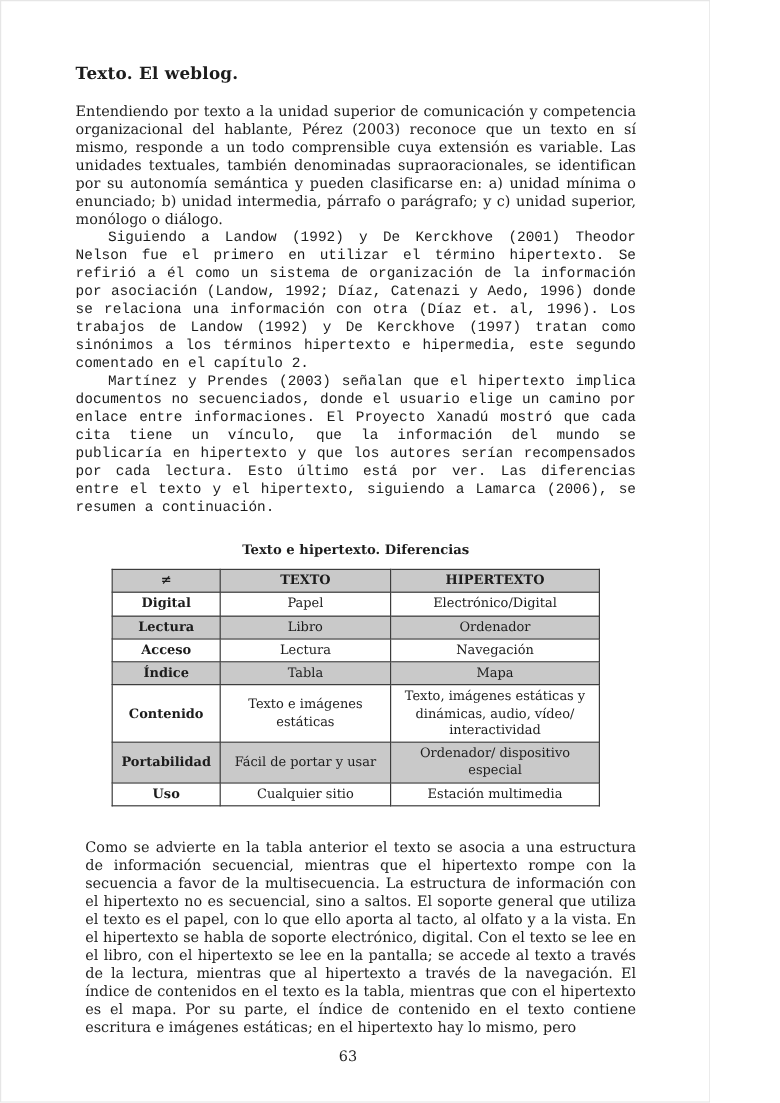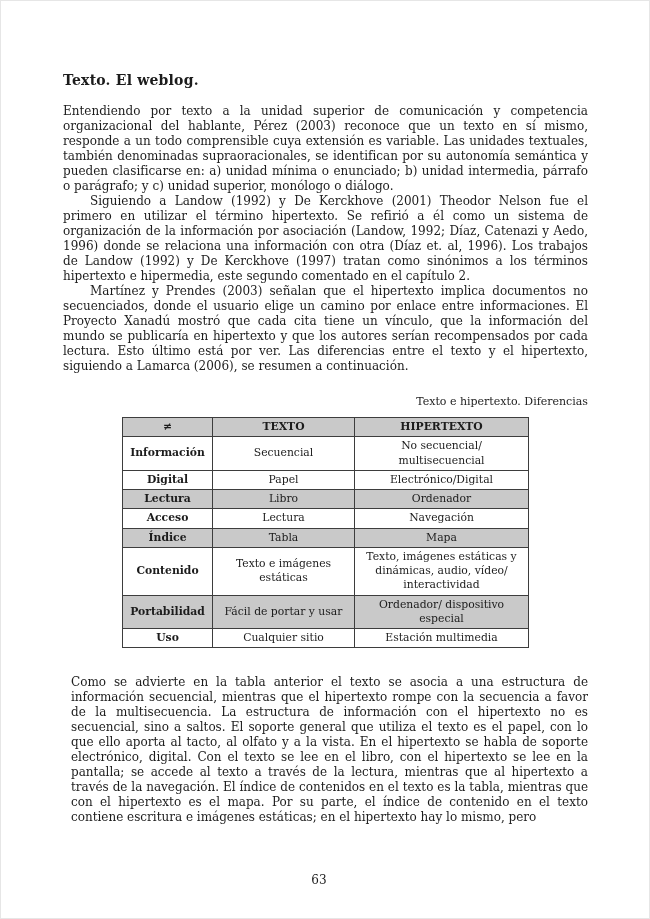--- a/index.html
+++ b/index.html
@@ -5,43 +5,43 @@
   * { box-sizing: border-box; }
   html, body {
     margin: 0;
     padding: 0;
     background: #ffffff;
     font-family: "DejaVu Serif", "Liberation Serif", serif;
     color: #1c1c1c;
   }
   .page {
     position: relative;
-    width: 650px;
+    width: 592px;
     height: 919px;
     background: #ffffff;
     overflow: hidden;
-    padding: 72px 62px 0 63px;
+    padding: 54px 62px 0 63px;
     box-shadow: inset 0 0 0 1px #e6e6e6;
   }
   .title {
     font-size: 14px;
     font-weight: bold;
     margin: 0 0 16px 0;
     letter-spacing: 0.2px;
   }
   .para {
     margin: 0;
     font-size: 12px;
     line-height: 15px;
     text-align: justify;
   }
-  .indent { text-indent: 27px; }
+  .indent { text-indent: 27px; font-family: Liberation Mono, monospace; }
   .caption {
-    text-align: right;
-    font-weight: normal;
+    text-align: center;
+    font-weight: bold;
     font-size: 11px;
     margin: 21px 0 9px 0;
   }
   .diff-table {
     border-collapse: collapse;
     margin: 0 auto;
     font-size: 10.8px;
     line-height: 1.32;
     width: 406px;
     table-layout: fixed;
@@ -89,25 +89,20 @@
     </colgroup>
     <thead>
       <tr class="shaded">
         <th>≠</th>
         <th>TEXTO</th>
         <th>HIPERTEXTO</th>
       </tr>
     </thead>
     <tbody>
       <tr>
-        <td class="rowlabel">Información</td>
-        <td>Secuencial</td>
-        <td>No secuencial/ multisecuencial</td>
-      </tr>
-      <tr>
         <td class="rowlabel">Digital</td>
         <td>Papel</td>
         <td>Electrónico/Digital</td>
       </tr>
       <tr class="shaded">
         <td class="rowlabel">Lectura</td>
         <td>Libro</td>
         <td>Ordenador</td>
       </tr>
       <tr>

